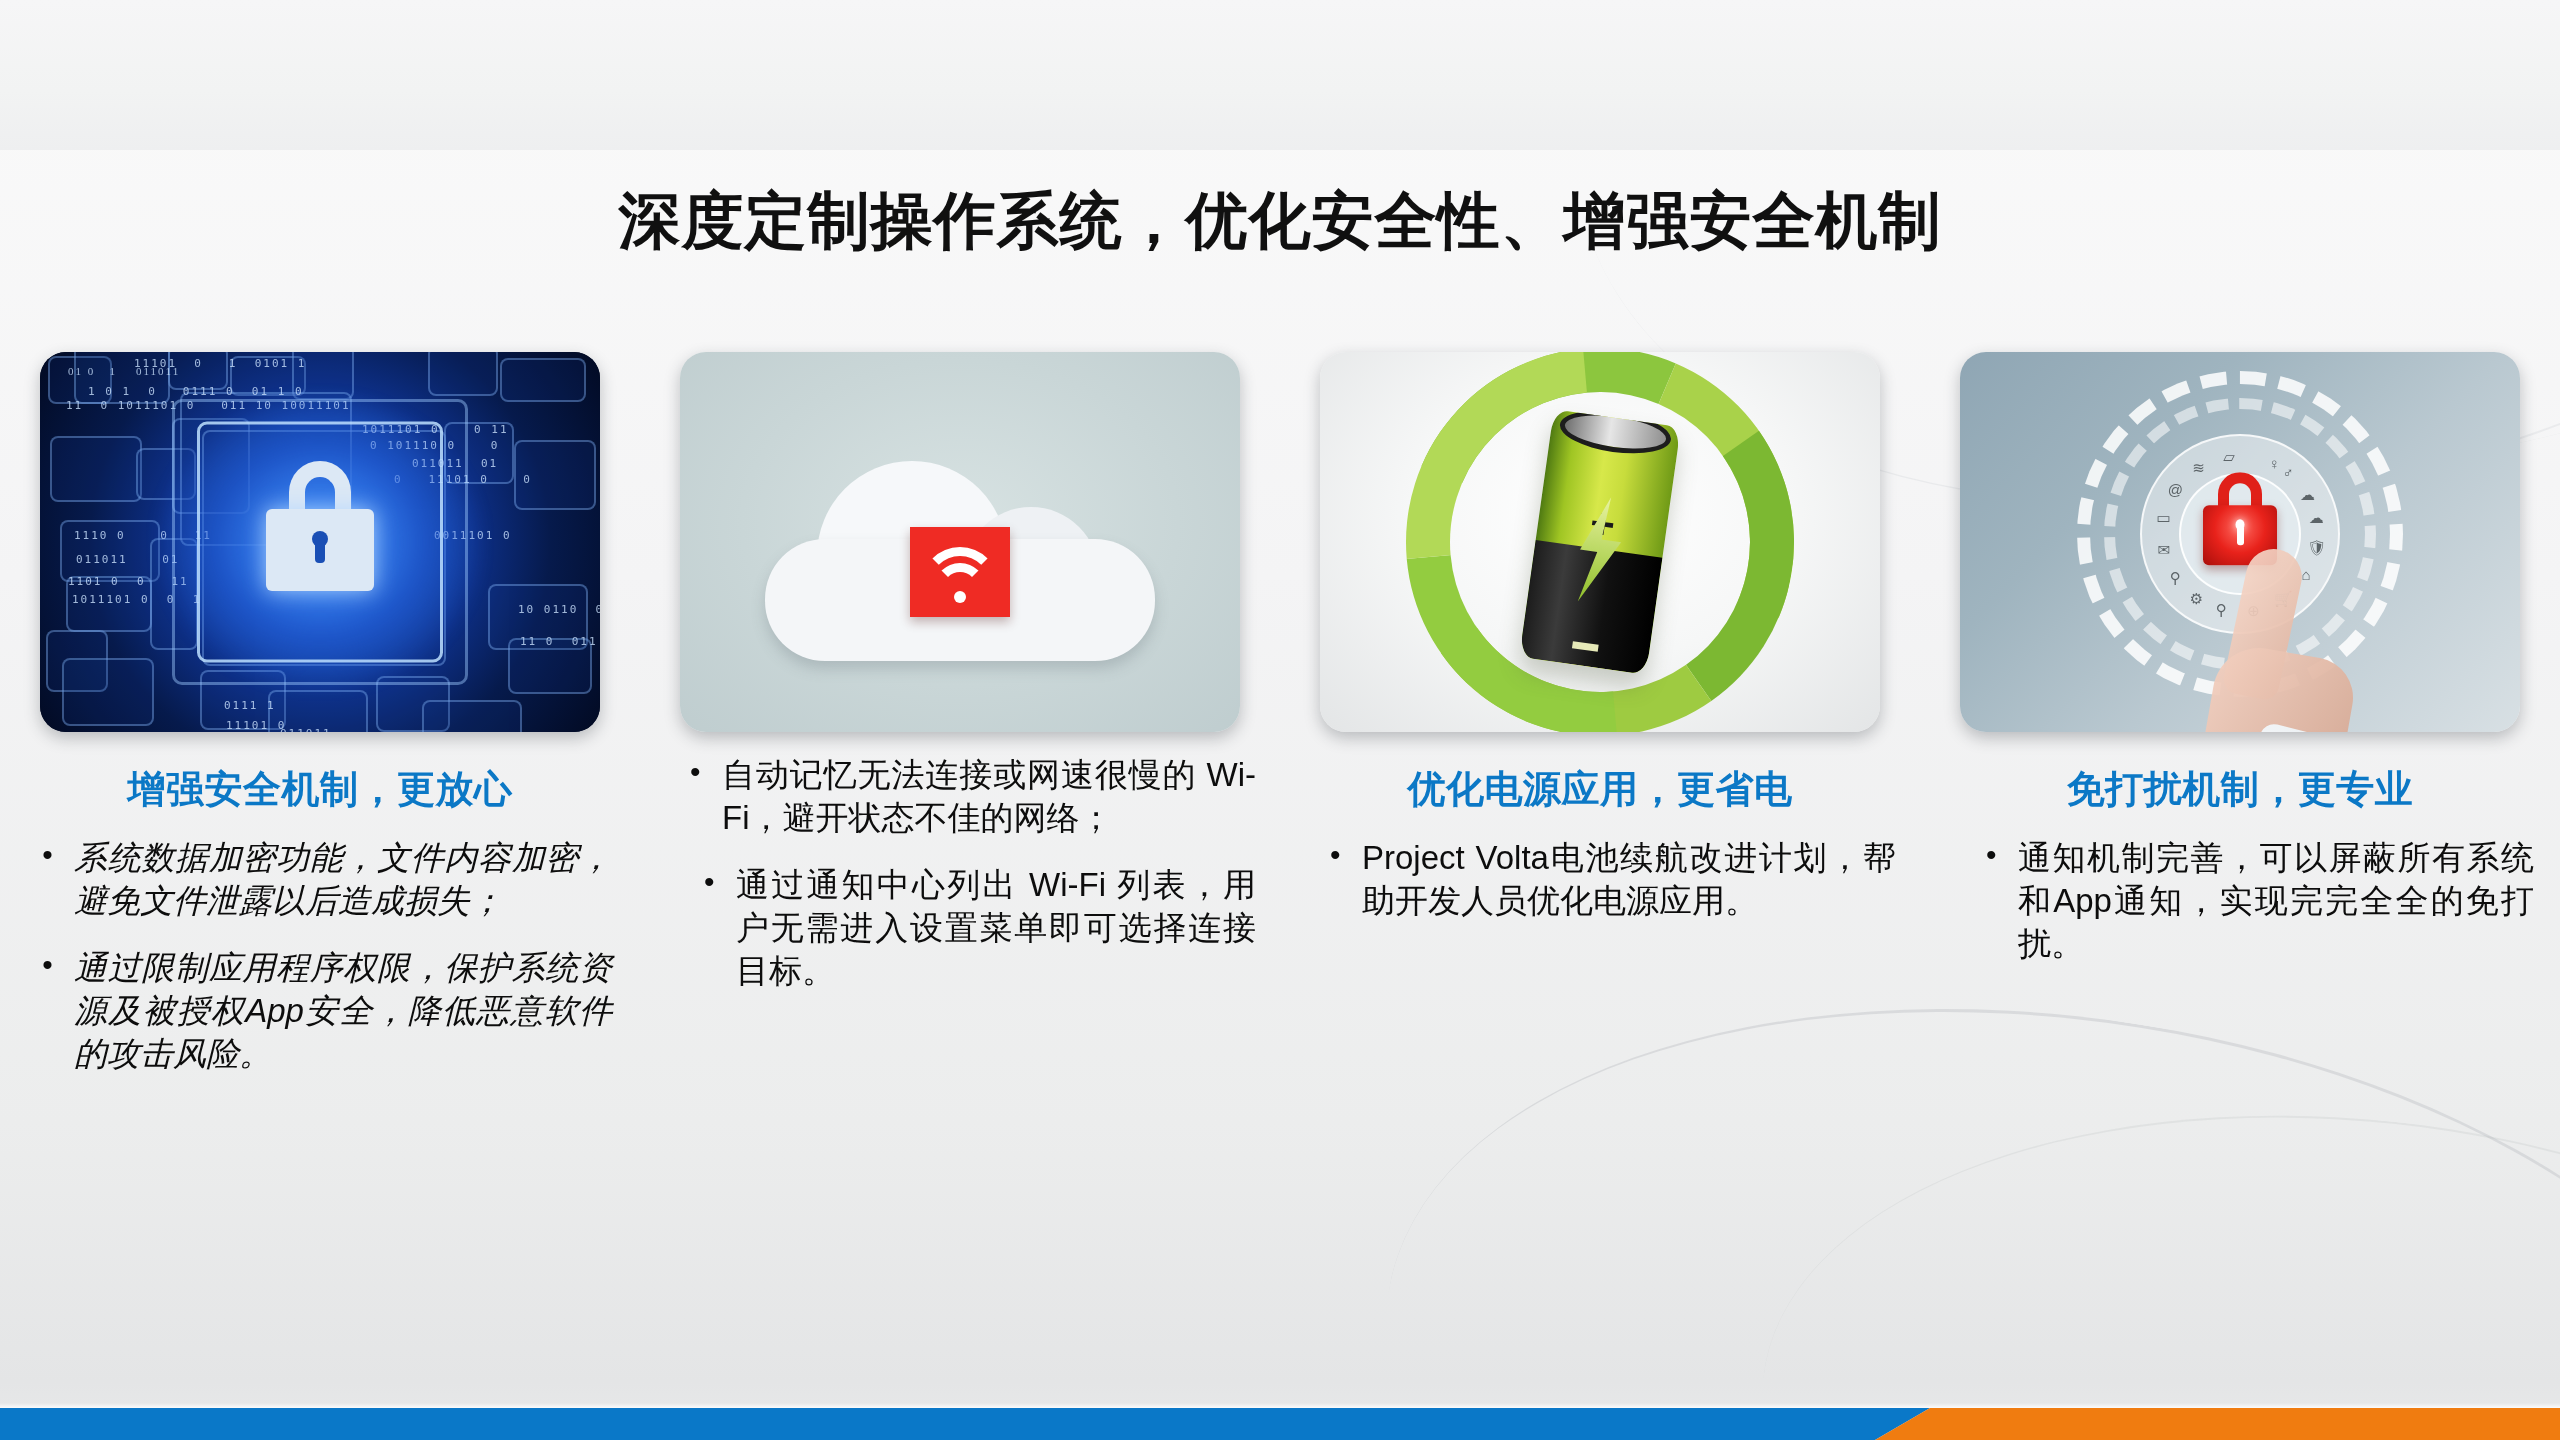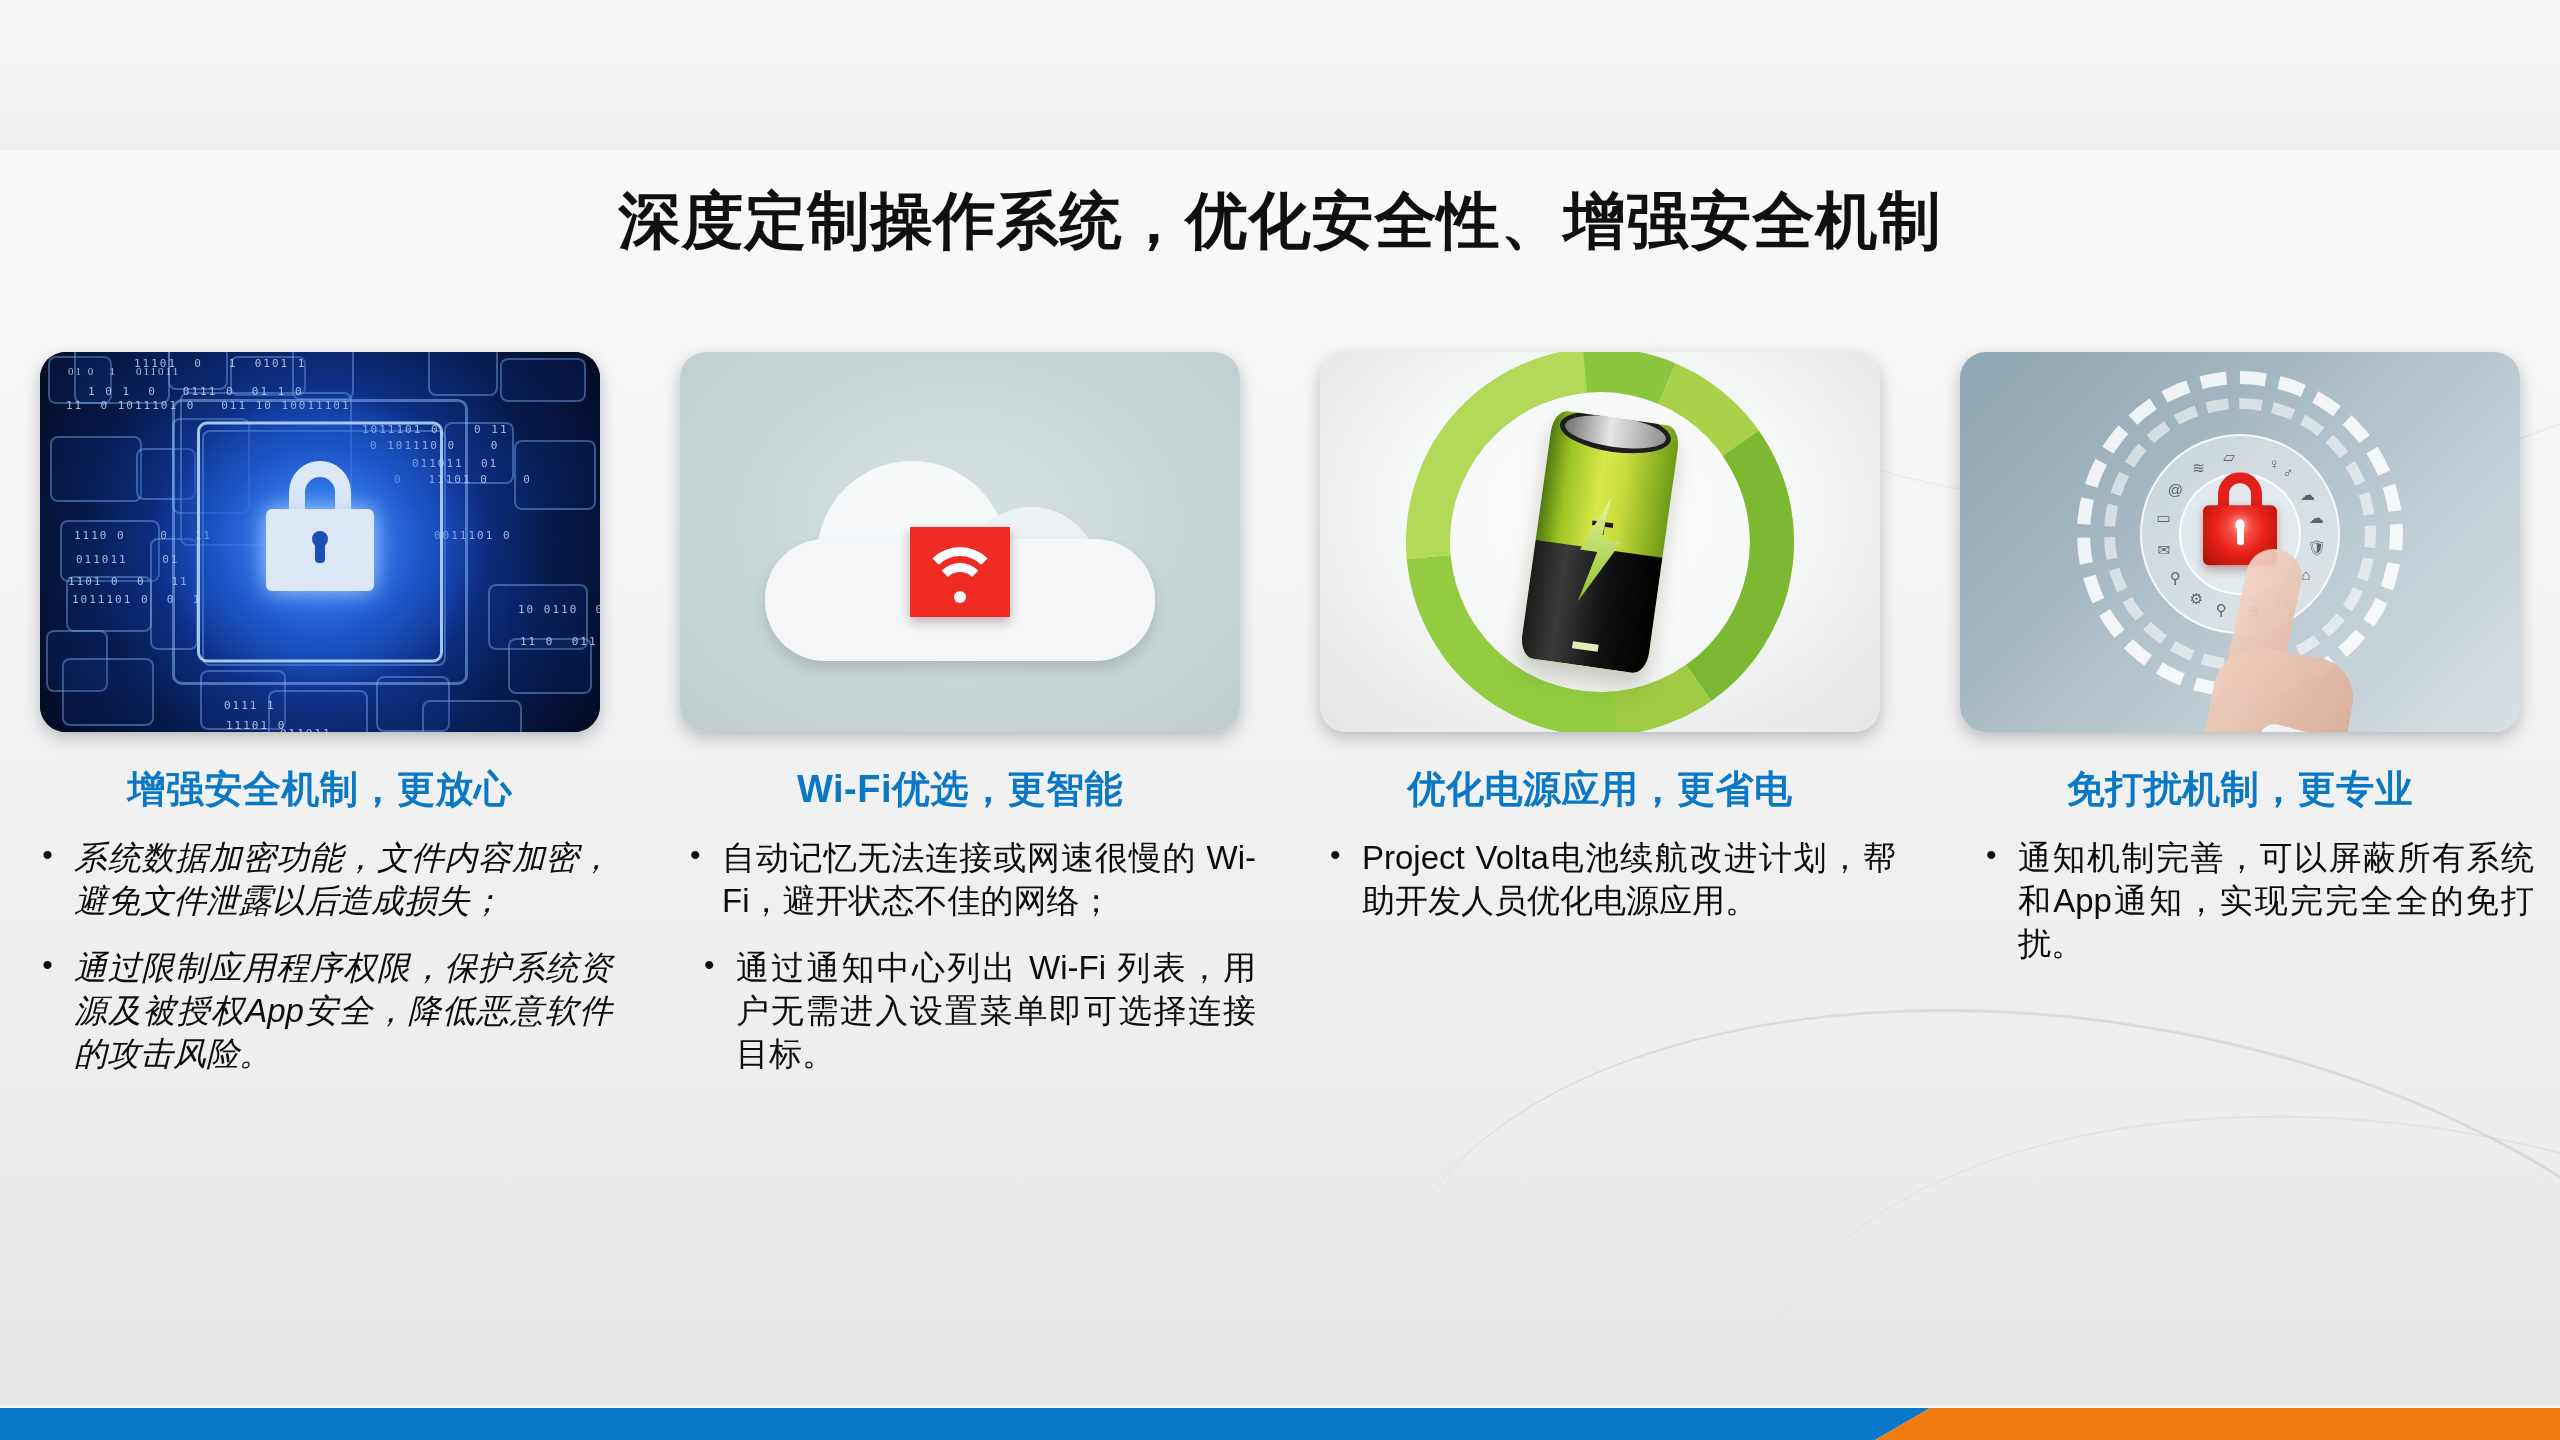--- a/index.html
+++ b/index.html
@@ -611,21 +611,20 @@
             <div class="pufB"></div>
             <div class="base"></div>
           </div>
           <div class="wifi-card">
             <div class="arc a1"></div>
             <div class="arc a2"></div>
             <div class="dot"></div>
           </div>
         </div>
       </div>
-      <div class="col-heading">Wi-Fi优选，更智能</div>
       <ul class="bullets">
         <li>自动记忆无法连接或网速很慢的 Wi-Fi，避开状态不佳的网络；</li>
         <li class="indent">通过通知中心列出 Wi-Fi 列表，用户无需进入设置菜单即可选择连接目标。</li>
       </ul>
     </div>
 
     <div class="col col-3">
       <div class="thumb-wrap">
         <div class="thumb">
           <div class="batt-bg"></div>

